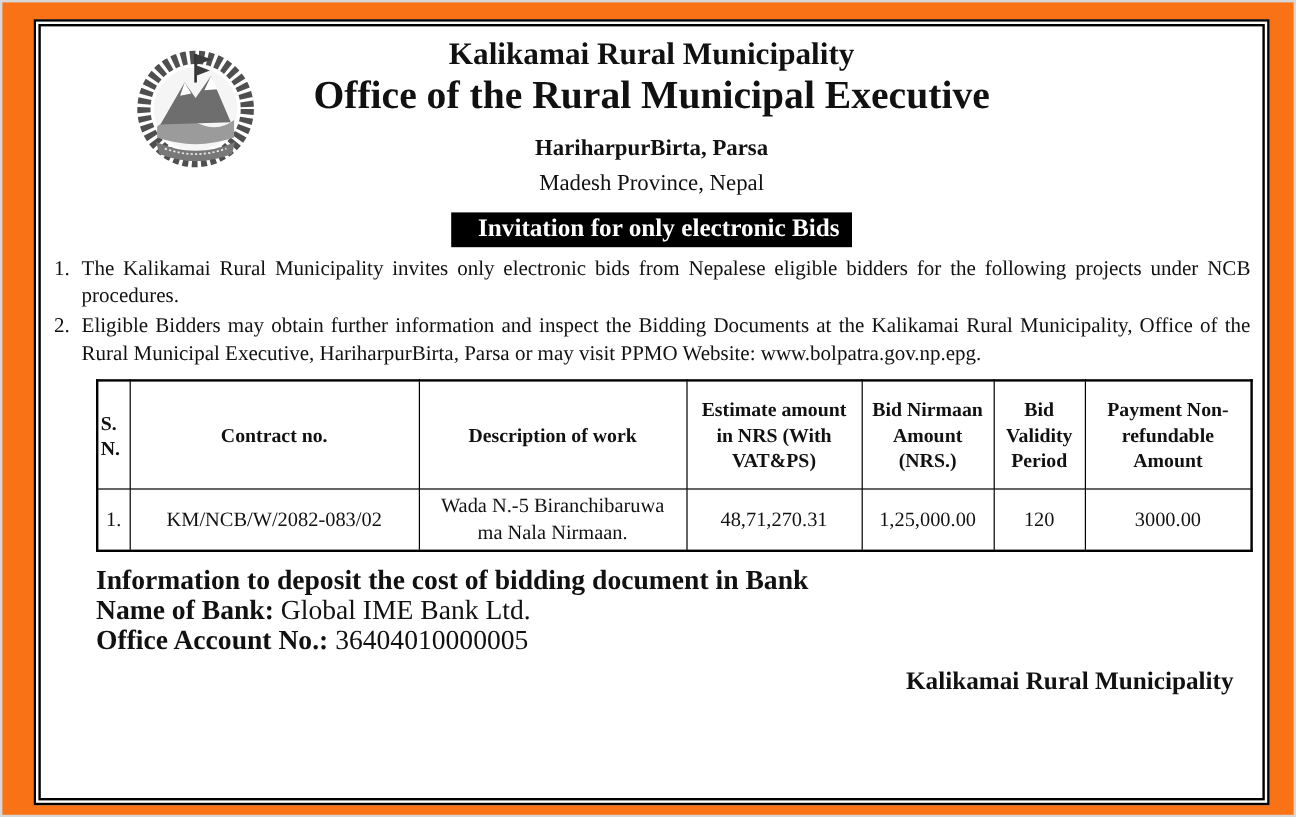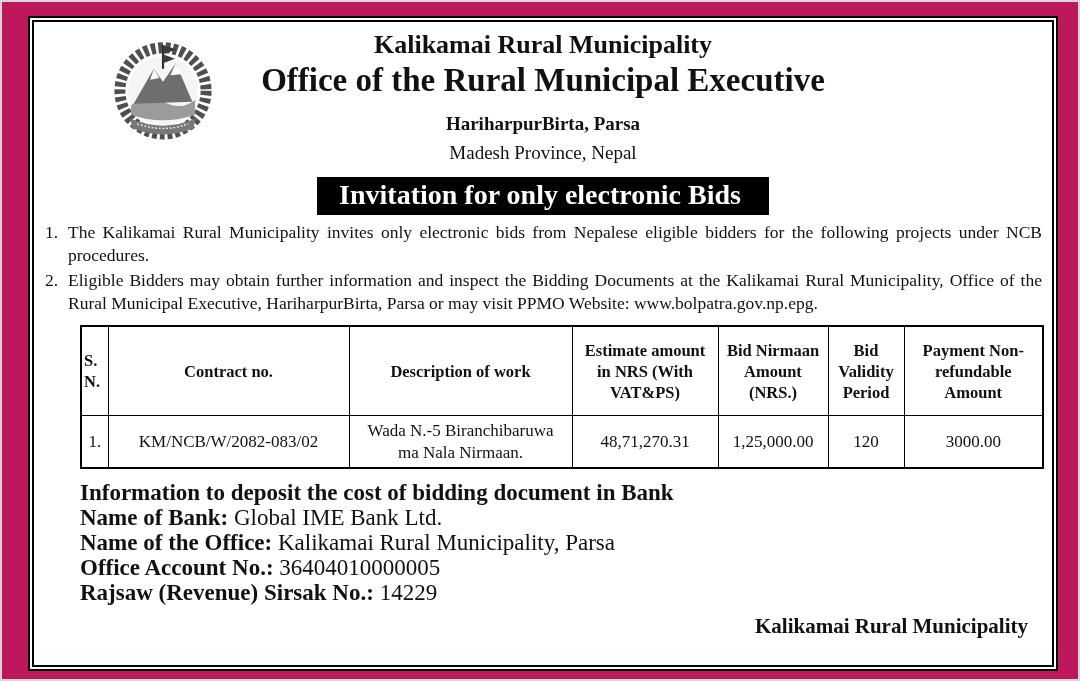--- a/index.html
+++ b/index.html
@@ -6,21 +6,21 @@
   html, body { background: #ffffff; }
   body {
     font-family: "Liberation Serif", "DejaVu Serif", serif;
     color: #111111;
     width: 1080px;
   }
   .page {
     position: relative;
     width: 1080px;
     height: 681px;
-    background: #be185d;
+    background: #f97316;
     border: 2px solid #d8d8d8;
     overflow: hidden;
   }
   .doc-border {
     position: absolute;
     left: 26px;
     top: 14px;
     width: 1030px;
     height: 655px;
     border: 6px double #000000;
@@ -39,24 +39,24 @@
   .title-muni   { font-size: 26px; font-weight: 700; line-height: 1.15; }
   .title-office { font-size: 33px; font-weight: 700; line-height: 1.15; margin-top: 2px; }
   .title-addr   { font-size: 19px; font-weight: 700; margin-top: 13px; }
   .title-prov   { font-size: 19px; font-weight: 400; margin-top: 7px; }
   
   .banner-wrap { text-align: center; margin-top: 13px; }
   .banner {
     display: inline-block;
     background: #000000;
     color: #ffffff;
-    font-size: 28px;
+    font-size: 21px;
     font-weight: 700;
     line-height: 1.22;
-    padding: 1px 28px 3px 22px;
+    padding: 1px 10px 3px 22px;
     text-align: center;
   }
   
   .pub-date { text-align: center; font-size: 18px; font-weight: 700; margin-top: 10px; }
   
   .notices { margin: 6px 10px 0 8px; }
   .notice { display: flex; font-size: 17.5px; line-height: 23px; margin-top: 2px; }
   .notice-num { flex: 0 0 26px; text-align: left; padding-left: 3px; }
   .notice-text { flex: 1; text-align: justify; }
   
@@ -169,29 +169,21 @@
       </tbody>
     </table>
 
     <div class="bank">
       <div class="bold">Information to deposit the cost of bidding document in Bank</div>
       <div>
         <span class="bold">Name of Bank:</span>
         <span>Global IME Bank Ltd.</span>
       </div>
       <div>
-        <span class="bold">Name of the Office:</span>
-        <span>Kalikamai Rural Municipality, Parsa</span>
-      </div>
-      <div>
         <span class="bold">Office Account No.:</span>
         <span>36404010000005</span>
-      </div>
-      <div>
-        <span class="bold">Rajsaw (Revenue) Sirsak No.:</span>
-        <span>14229</span>
       </div>
     </div>
 
     <div class="footer-sign">Kalikamai Rural Municipality</div>
 
   </div>
 </div>
 
 </body></html>

